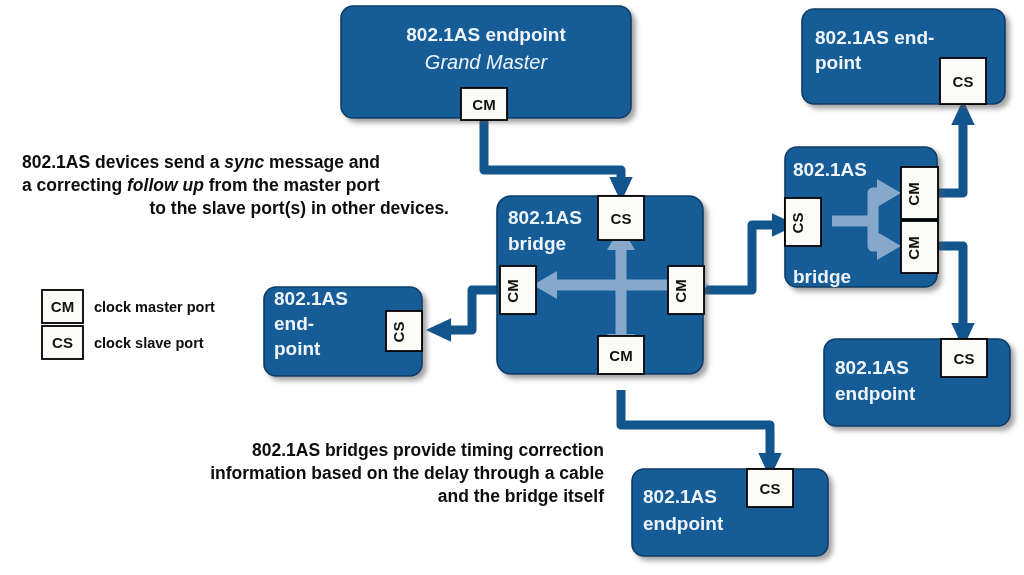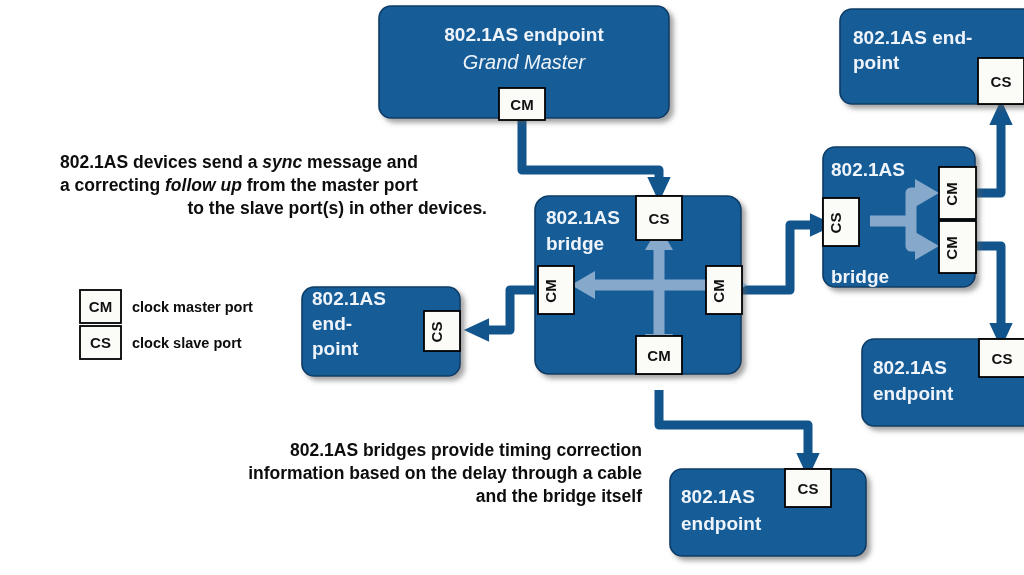--- a/index.html
+++ b/index.html
@@ -12,21 +12,20 @@
     height: 575px;
     position: relative;
     overflow: hidden;
     font-family: "Liberation Sans", sans-serif;
   }
   #diagram-root {
     position: absolute;
     left: 0; top: 0;
     width: 945px;
     height: 575px;
-    margin-left: 38px;
   }
   svg#diagram {
     display: block;
     width: 1024px;
     height: 575px;
   }
   .node-box {
     fill: #155c97;
     stroke: #0b3c66;
     stroke-width: 1.6;

